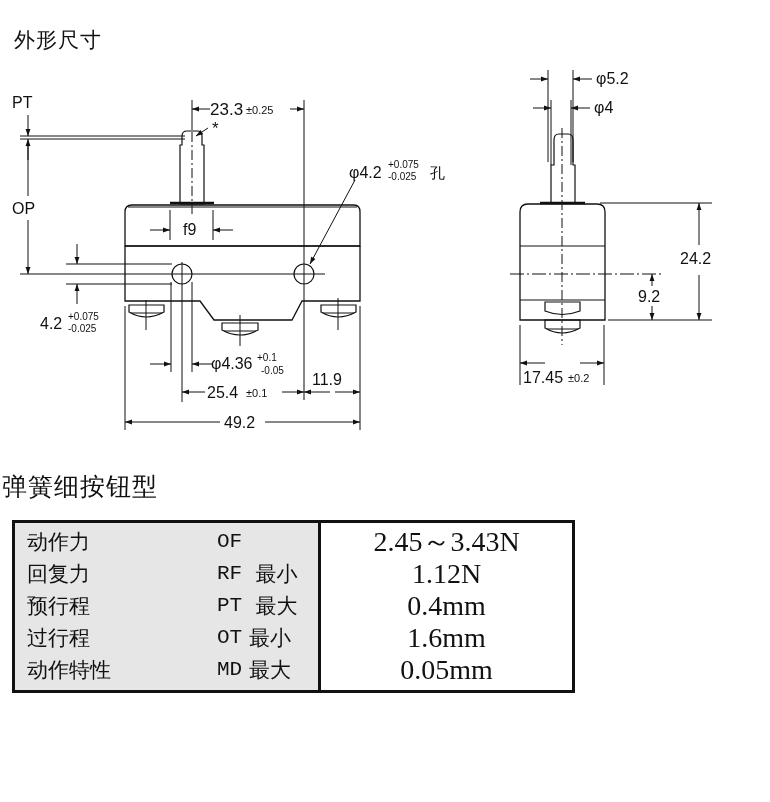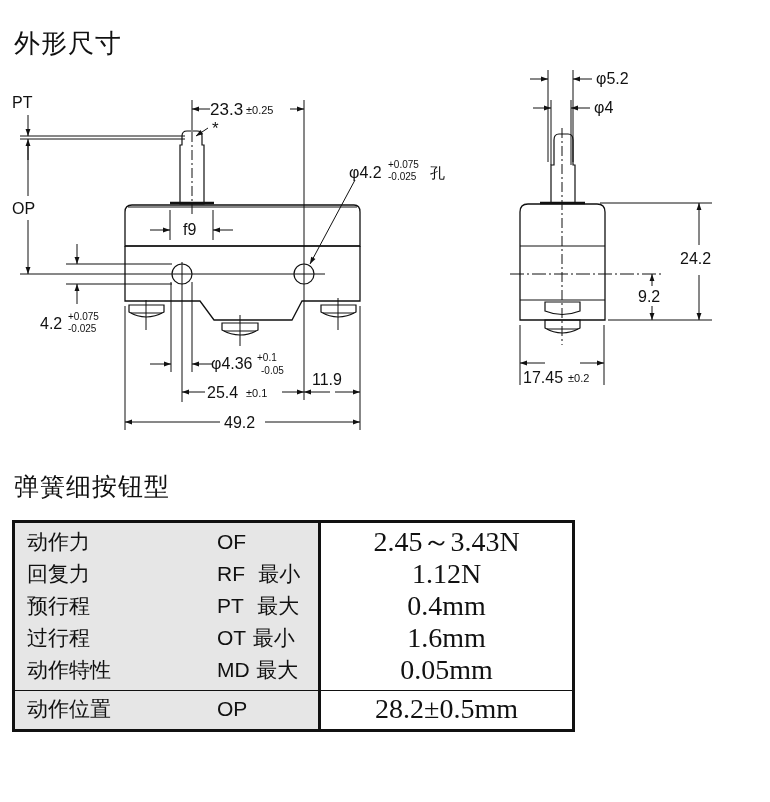--- a/index.html
+++ b/index.html
@@ -1,35 +1,35 @@
 <!DOCTYPE html>
 <html><head>
 <meta charset="utf-8">
 <style>
   html, body { margin: 0; padding: 0; background: #ffffff; }
   body { width: 770px; height: 802px; position: relative; overflow: hidden;
          font-family: "DejaVu Sans", "Liberation Sans", sans-serif; color: #111; }
-  .h1 { position: absolute; left: 14px; top: 26px; font-size: 26px; font-weight: 500; letter-spacing: 1px; }
-  .h2 { position: absolute; left: 14px; top: 470px; font-size: 25px; font-weight: 500; letter-spacing: 1px; }
+  .h1 { position: absolute; left: 14px; top: 26px; font-size: 21px; font-weight: 500; letter-spacing: 1px; }
+  .h2 { position: absolute; left: 2px; top: 470px; font-size: 25px; font-weight: 500; letter-spacing: 1px; }
   svg.drawing { position: absolute; left: 0; top: 0; }
   svg text { font-family: "Liberation Sans", "DejaVu Sans", sans-serif; fill: #111; }
   .spec-table { position: absolute; left: 12px; top: 520px; width: 563px; border-collapse: collapse;
                 border: 3px solid #111; }
   .spec-table td { padding: 0; vertical-align: top; }
   .col-left { width: 303px; background: #e6e6e6; border-right: 3px solid #111; }
   .col-right { background: #ffffff; text-align: center; }
   .hdr td { height: 44px; background: #e6e6e6; border-bottom: 3px solid #111; }
   .hdr .col-right { background: #e6e6e6; font-family: "Liberation Sans", sans-serif; font-size: 23px;
                     line-height: 44px; }
   .hdr .col-left { position: relative; font-size: 21px; line-height: 44px; }
   .hdr-label { position: absolute; left: 12px; }
   .hdr-model { position: absolute; right: 10px; }
   .row-l { display: flex; font-size: 21px; line-height: 32px; }
   .row-l .nm { width: 190px; padding-left: 12px; }
-  .row-l .ab { font-family: Liberation Sans, sans-serif; }
+  .row-l .ab { font-family: Liberation Mono, monospace; }
   .row-r { font-family: "Liberation Serif", serif; font-size: 28px; line-height: 32px; }
   .grp1 td { padding-top: 3px; padding-bottom: 4px; border-bottom: 1px solid #111; }
   .grp2 td { padding-top: 2px; padding-bottom: 4px; }
 </style>
 </head>
 <body>
 
 <div class="h1">外形尺寸</div>
 
 <svg class="drawing" width="770" height="440" viewBox="0 0 770 440">
@@ -190,25 +190,14 @@
       <div class="row-l"><span class="nm">动作特性</span><span class="ab">MD</span>&nbsp;<span>最大</span></div>
     </td>
     <td class="col-right">
       <div class="row-r">2.45～3.43N</div>
       <div class="row-r">1.12N</div>
       <div class="row-r">0.4mm</div>
       <div class="row-r">1.6mm</div>
       <div class="row-r">0.05mm</div>
     </td>
   </tr>
-  <tr class="grp2">
-    <td class="col-left">
-      <div class="row-l">
-            <span class="nm">动作位置</span>
-            <span class="ab">OP</span>
-          </div>
-    </td>
-    <td class="col-right">
-      <div class="row-r">28.2±0.5mm</div>
-    </td>
-  </tr>
 </tbody>
   </table>
 
 </body></html>

